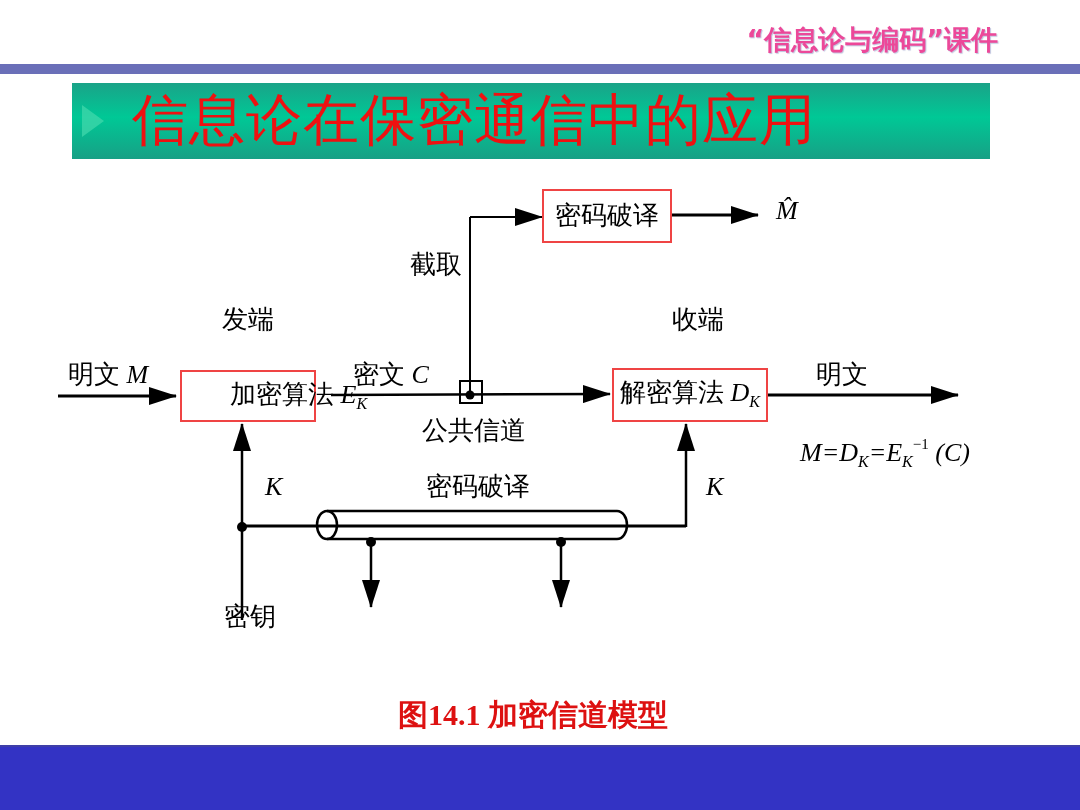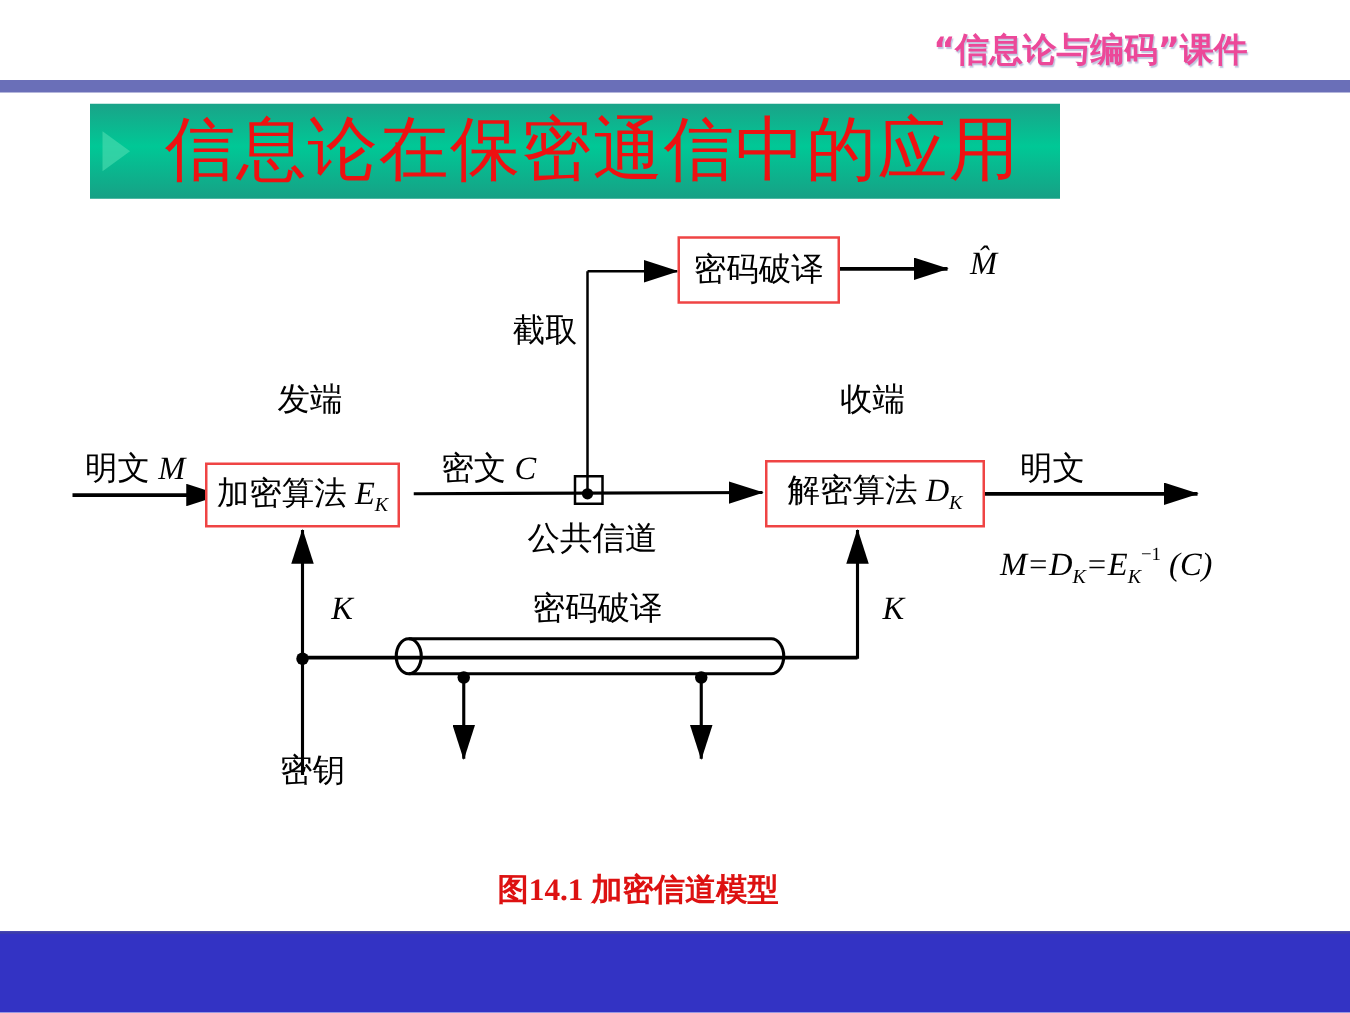--- a/index.html
+++ b/index.html
@@ -1,28 +1,28 @@
 <!DOCTYPE html>
 <html><head>
 <meta charset="utf-8">
 <style>
   html, body { margin:0; padding:0; }
   body { width:1080px; height:810px; position:relative; background:#ffffff; overflow:hidden; font-family:"DejaVu Serif", serif; }
   .course-title { position:absolute; right:82px; top:22px; font-size:27px; font-weight:bold; color:#ec4899; font-family:"DejaVu Sans", sans-serif; text-shadow:1px 1px 1px #bfc3dd; }
   .top-rule { position:absolute; left:0; top:64px; width:1080px; height:10px; background:#6a6fb8; }
-  .title-banner { position:absolute; left:72px; top:83px; width:776px; height:76px; background:linear-gradient(to bottom,#1aa388 0%,#00c896 45%,#17a085 100%); }
+  .title-banner { position:absolute; left:72px; top:83px; width:918px; height:76px; background:linear-gradient(to bottom,#1aa388 0%,#00c896 45%,#17a085 100%); }
   .title-arrow { position:absolute; left:10px; top:22px; width:0; height:0; border-top:16px solid transparent; border-bottom:16px solid transparent; border-left:22px solid #44d9ad; opacity:.7; }
   .title-text { position:absolute; left:60px; top:4px; font-size:56px; line-height:66px; color:#ee1111; font-family:"DejaVu Serif", serif; letter-spacing:1px; }
   .diagram { position:absolute; left:0; top:0; }
   .lbl { position:absolute; font-size:26px; color:#000; font-family:"Liberation Serif","DejaVu Serif", serif; white-space:nowrap; line-height:30px; }
   .ital { font-style:italic; }
   .sub { font-size:16px; font-style:italic; vertical-align:-6px; }
   .sup { font-size:15px; vertical-align:12px; }
   .box { position:absolute; border:2px solid #ef4444; background:#fff; box-sizing:border-box; font-size:26px; line-height:46px; font-family:"Liberation Serif","DejaVu Serif", serif; white-space:nowrap; text-align:center; }
-  .caption { position:absolute; left:398px; top:695px; font-size:25px; font-weight:bold; color:#dd1111; font-family:"Liberation Serif","DejaVu Serif", serif; }
+  .caption { position:absolute; left:398px; top:695px; font-size:30px; font-weight:bold; color:#dd1111; font-family:"Liberation Serif","DejaVu Serif", serif; }
   .footer-bar { position:absolute; left:0; top:745px; width:1080px; height:65px; background:#3333c4; border-top:2px solid #3e3fa8; }
 </style>
 </head>
 <body>
 
 <div class="course-title">“信息论与编码”课件</div>
 <div class="top-rule"></div>
 
 <div class="title-banner">
   <div class="title-arrow"></div>
@@ -64,28 +64,28 @@
     <path d="M327,511 L617,511 A10,14 0 0 1 617,539 L327,539" fill="none" stroke="#000" stroke-width="2.5"></path>
     <ellipse cx="327" cy="525" rx="10" ry="14" fill="none" stroke="#000" stroke-width="2.5"></ellipse>
   </g>
 
   <circle cx="371" cy="542" r="5" fill="#000"></circle>
   <line x1="371" y1="542" x2="371" y2="607" stroke="#000" stroke-width="2.5" marker-end="url(#ahb)"></line>
   <circle cx="561" cy="542" r="5" fill="#000"></circle>
   <line x1="561" y1="542" x2="561" y2="607" stroke="#000" stroke-width="2.5" marker-end="url(#ahb)"></line>
 </svg>
 
-<div class="box" style="left:164px; top:370px; width:156px; height:52px;">
+<div class="box" style="left:180px; top:370px; width:136px; height:52px;padding-left:48px;">
   <span>加密算法</span>
   <span class="ital">E</span><span class="sub">K</span>
 </div>
 <div class="box" style="left:542px; top:189px; width:130px; height:54px; line-height:50px;">
   <span>密码破译</span>
 </div>
-<div class="box" style="left:612px; top:368px; width:176px; height:54px;">
+<div class="box" style="left:612px; top:368px; width:156px; height:54px;">
   <span>解密算法</span>
   <span class="ital">D</span><span class="sub">K</span>
 </div>
 
 <div class="lbl" style="left:776px; top:196px; font-style:italic;">M̂</div>
 <div class="lbl" style="left:410px; top:250px;">截取</div>
 <div class="lbl" style="left:222px; top:305px;">发端</div>
 <div class="lbl" style="left:672px; top:305px;">收端</div>
 <div class="lbl" style="left:68px; top:360px;">
   <span>明文</span>

